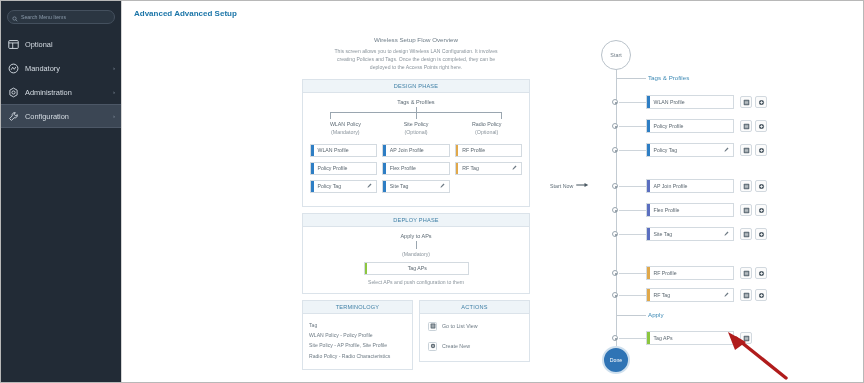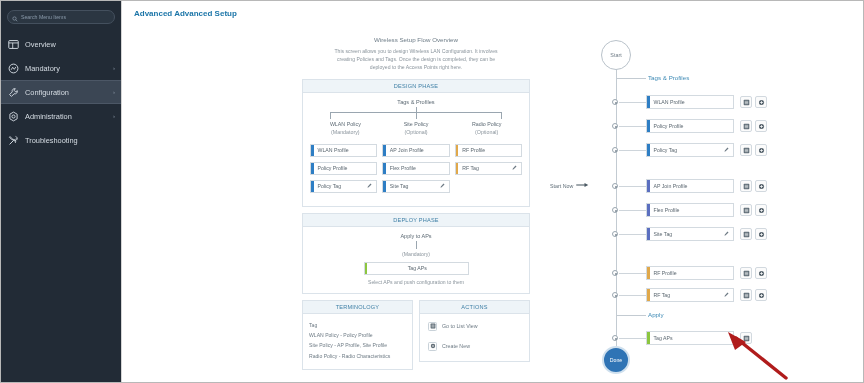--- a/index.html
+++ b/index.html
@@ -300,66 +300,56 @@
     </div>
 
     <div class="nav-item">
       <span class="nav-ico">
         <svg width="11" height="11" viewBox="0 0 14 14">
           <rect x="1" y="2" width="12" height="10" rx="1" fill="none" stroke="#d6dde4" stroke-width="1.2"></rect>
           <line x1="1" y1="5" x2="13" y2="5" stroke="#d6dde4" stroke-width="1.1"></line>
           <line x1="6" y1="5" x2="6" y2="12" stroke="#d6dde4" stroke-width="1.1"></line>
         </svg>
       </span>
-      <span class="nav-label">Overview</span>
+      <span class="nav-label">Optional</span>
       <span class="chev"></span>
     </div>
 
     <div class="nav-item">
       <span class="nav-ico">
         <svg width="11" height="11" viewBox="0 0 14 14">
           <circle cx="7" cy="7" r="5.6" fill="none" stroke="#d6dde4" stroke-width="1.2"></circle>
           <path d="M4 8.6 L6 5.4 L8 8 L10 5" fill="none" stroke="#d6dde4" stroke-width="1.1"></path>
         </svg>
       </span>
       <span class="nav-label">Mandatory</span>
       <span class="chev">›</span>
     </div>
 
-    <div class="nav-item active">
-      <span class="nav-ico">
-        <svg width="11" height="11" viewBox="0 0 14 14">
-          <path d="M9.4 2.2a3.2 3.2 0 0 0-4 4L2 9.6l2.4 2.4 3.4-3.4a3.2 3.2 0 0 0 4-4L9.9 6.3 7.7 4.1z" fill="none" stroke="#d6dde4" stroke-width="1.15" stroke-linejoin="round"></path>
-        </svg>
-      </span>
-      <span class="nav-label">Configuration</span>
-      <span class="chev">›</span>
-    </div>
-
     <div class="nav-item">
       <span class="nav-ico">
         <svg width="11" height="11" viewBox="0 0 14 14">
           <path d="M7 1.4 11.6 4v6L7 12.6 2.4 10V4z" fill="none" stroke="#d6dde4" stroke-width="1.15"></path>
           <circle cx="7" cy="7" r="2" fill="none" stroke="#d6dde4" stroke-width="1.15"></circle>
         </svg>
       </span>
       <span class="nav-label">Administration</span>
       <span class="chev">›</span>
     </div>
 
-    <div class="nav-item">
+    <div class="nav-item active">
       <span class="nav-ico">
         <svg width="11" height="11" viewBox="0 0 14 14">
-          <path d="M9.6 1.8a2.9 2.9 0 0 1 1.9 4.1l-1.3-1.3-1.4 1.4 1.3 1.3A2.9 2.9 0 0 1 6 5.4L2.6 2 1.8 2.8 5.2 6.2a2.9 2.9 0 0 1 4.1 3.9" fill="none" stroke="#d6dde4" stroke-width="1.1" stroke-linejoin="round"></path>
-          <line x1="2" y1="12" x2="7" y2="7" stroke="#d6dde4" stroke-width="1.2"></line>
+          <path d="M9.4 2.2a3.2 3.2 0 0 0-4 4L2 9.6l2.4 2.4 3.4-3.4a3.2 3.2 0 0 0 4-4L9.9 6.3 7.7 4.1z" fill="none" stroke="#d6dde4" stroke-width="1.15" stroke-linejoin="round"></path>
         </svg>
       </span>
-      <span class="nav-label">Troubleshooting</span>
-      <span class="chev"></span>
+      <span class="nav-label">Configuration</span>
+      <span class="chev">›</span>
     </div>
+
   </div>
 
   <div class="main">
 
     <div class="page-title">Advanced Advanced Setup</div>
 
     <div class="content">
 
       <div class="diagram">
 

